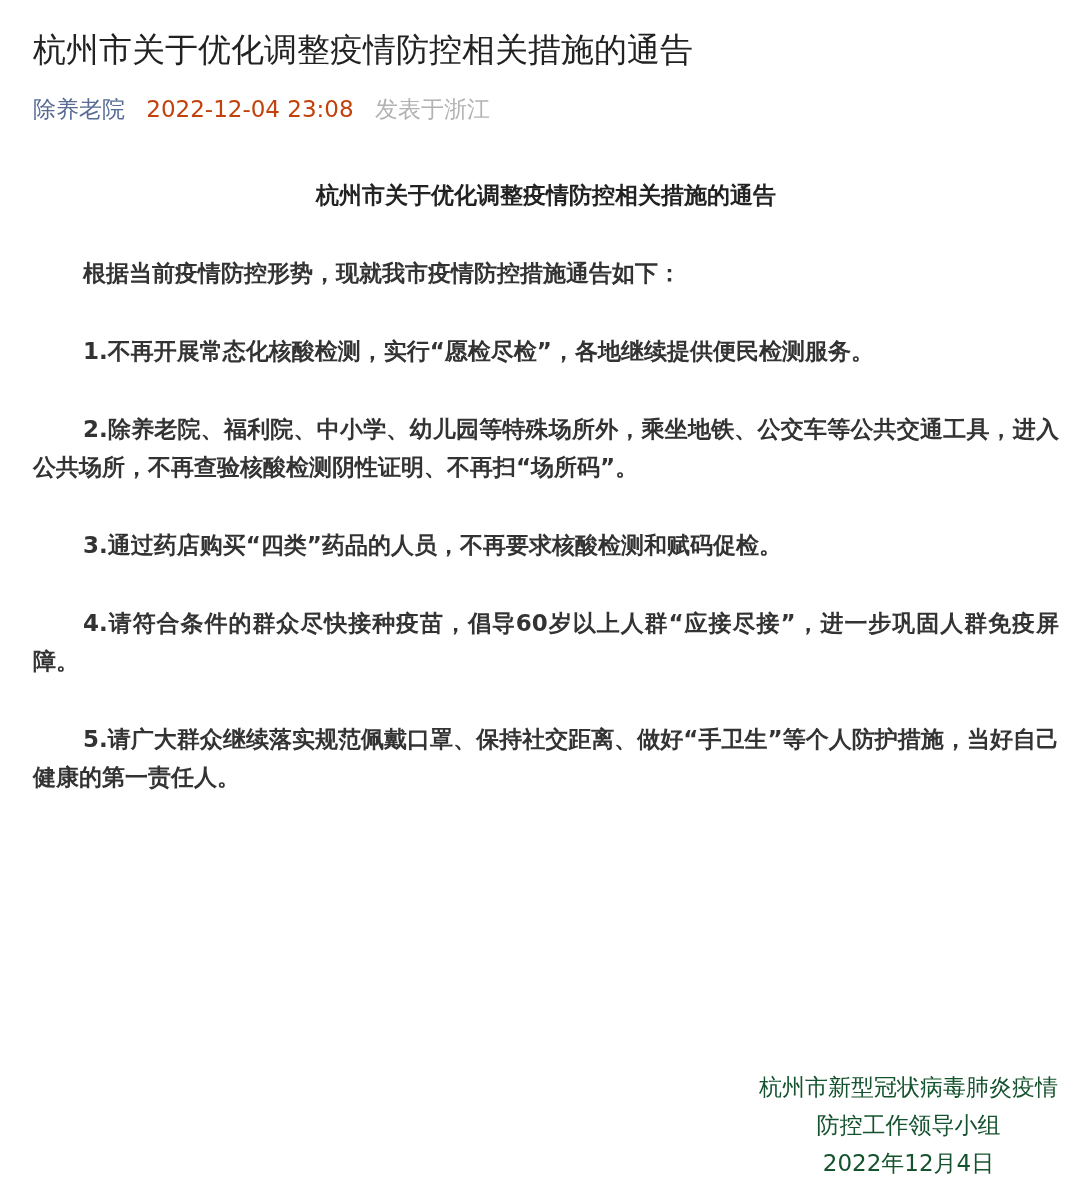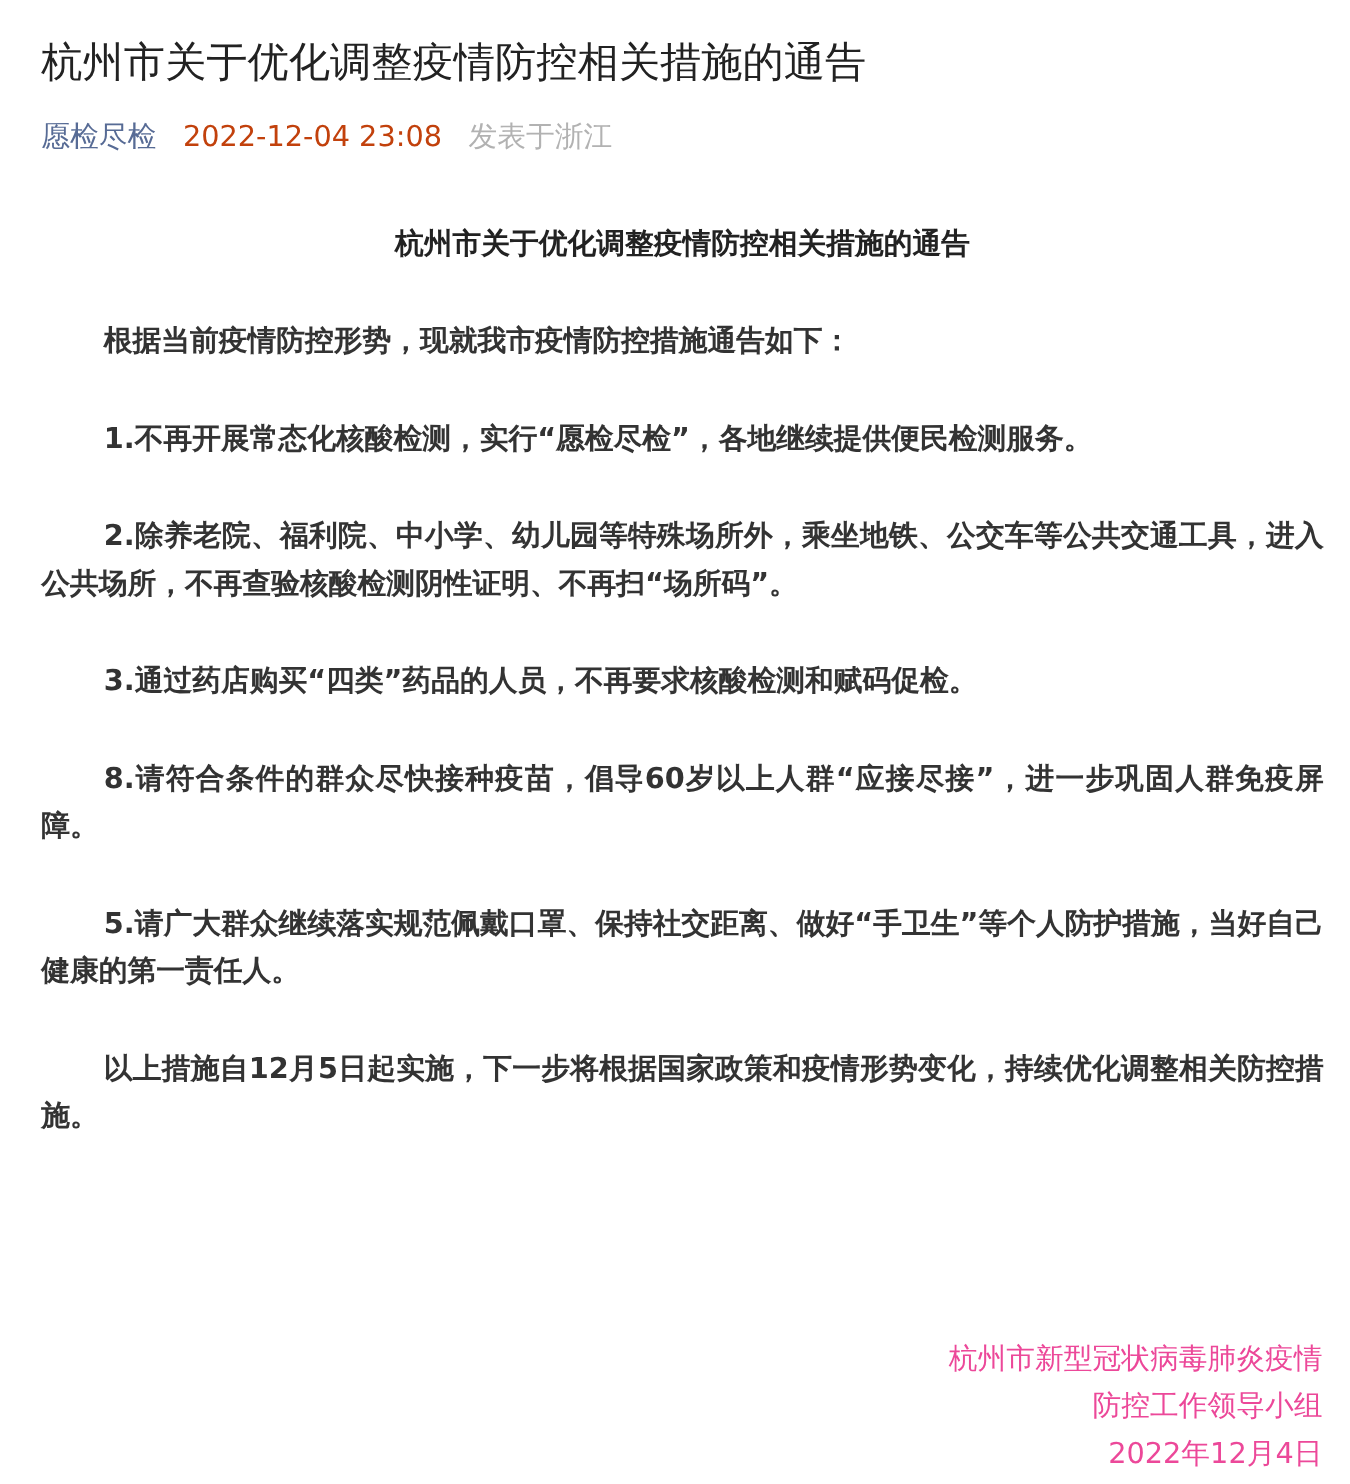--- a/index.html
+++ b/index.html
@@ -23,43 +23,42 @@
     .content {
       position: absolute; left: 33px; top: 176px; width: 1026px;
       font-size: 23px; line-height: 38px;
     }
     .heading {
       text-align: center; font-weight: bold; color: #222222;
       font-size: 23px; margin: 0 0 40px 0;
     }
     .para { text-indent: 50px; margin: 0 0 40px 0; color: #333333; text-align: justify; font-weight: bold; }
     .sign {
-      position: absolute; right: 22px; top: 1068px; text-align: right;
-      font-size: 23px; line-height: 38px; color: #ec4899;
+      position: absolute; right: 22px; top: 1068px; text-align: center;
+      font-size: 23px; line-height: 38px; color: #14532d;
     }
   </style>
 </head>
 <body>
 
 <div class="title">杭州市关于优化调整疫情防控相关措施的通告</div>
 
 <div class="meta">
-  <span class="author">愿检尽检</span>
+  <span class="author">除养老院</span>
   <span class="time">2022-12-04 23:08</span>
   <span class="loc">发表于浙江</span>
 </div>
 
 <div class="content">
   <p class="heading">杭州市关于优化调整疫情防控相关措施的通告</p>
   <p class="para">根据当前疫情防控形势，现就我市疫情防控措施通告如下：</p>
   <p class="para">1.不再开展常态化核酸检测，实行“愿检尽检”，各地继续提供便民检测服务。</p>
   <p class="para">2.除养老院、福利院、中小学、幼儿园等特殊场所外，乘坐地铁、公交车等公共交通工具，进入公共场所，不再查验核酸检测阴性证明、不再扫“场所码”。</p>
   <p class="para">3.通过药店购买“四类”药品的人员，不再要求核酸检测和赋码促检。</p>
-  <p class="para">8.请符合条件的群众尽快接种疫苗，倡导60岁以上人群“应接尽接”，进一步巩固人群免疫屏障。</p>
+  <p class="para">4.请符合条件的群众尽快接种疫苗，倡导60岁以上人群“应接尽接”，进一步巩固人群免疫屏障。</p>
   <p class="para">5.请广大群众继续落实规范佩戴口罩、保持社交距离、做好“手卫生”等个人防护措施，当好自己健康的第一责任人。</p>
-  <p class="para">以上措施自12月5日起实施，下一步将根据国家政策和疫情形势变化，持续优化调整相关防控措施。</p>
 </div>
 
 <div class="sign">
   <div>杭州市新型冠状病毒肺炎疫情</div>
   <div>防控工作领导小组</div>
   <div>2022年12月4日</div>
 </div>
 
 </body></html>

